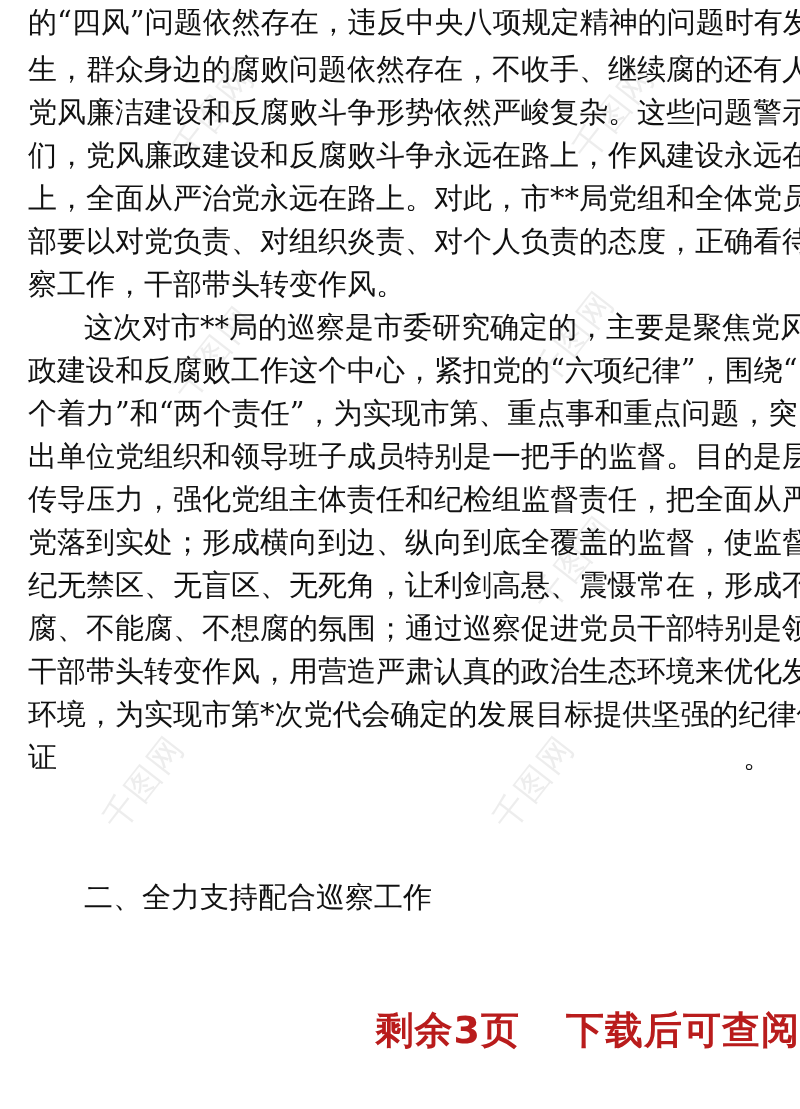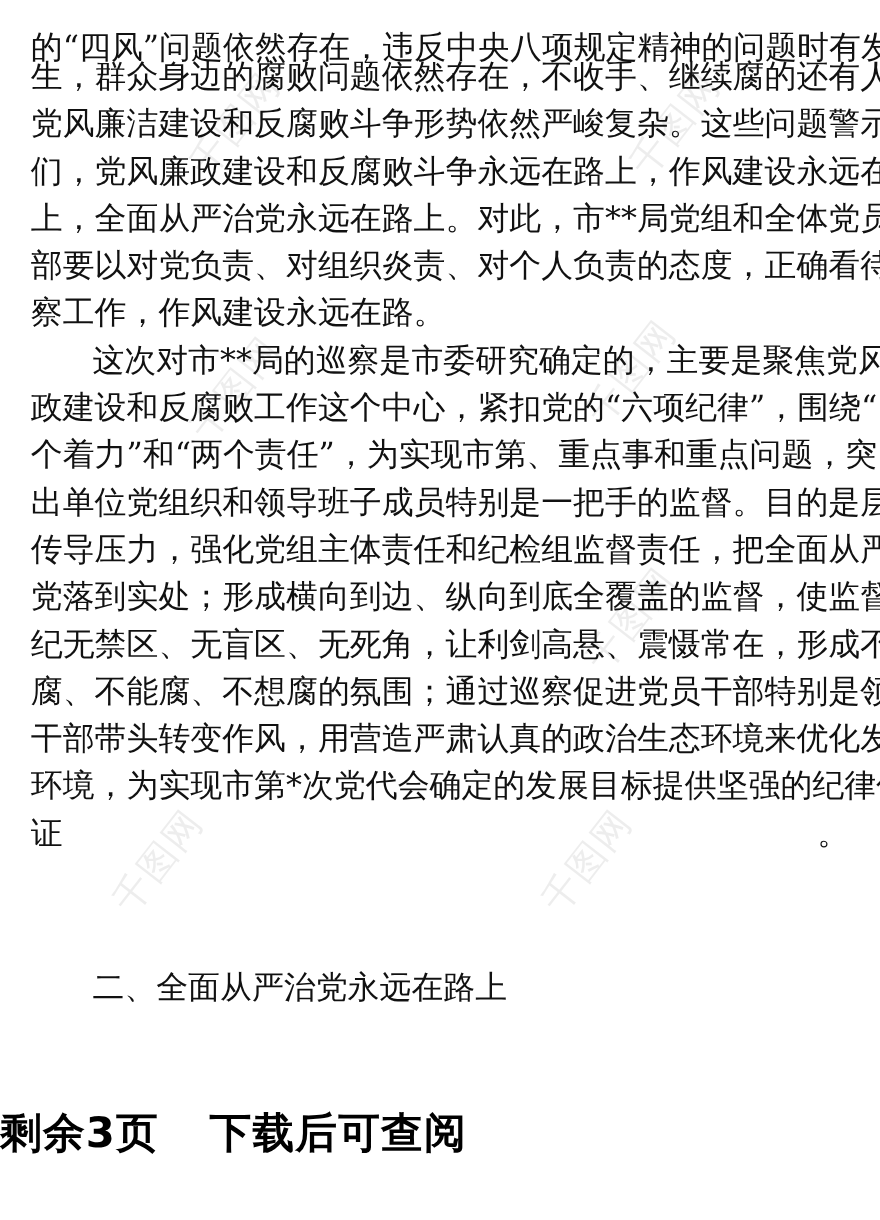--- a/index.html
+++ b/index.html
@@ -57,26 +57,26 @@
       transform-origin: center;
       pointer-events: none;
       white-space: nowrap;
       letter-spacing: 2px;
     }
     .footer-note {
       position: absolute;
       left: 0;
       top: 1005px;
       width: 800px;
-      text-align: left;
+      text-align: right;
       font-family: "DejaVu Sans", "Liberation Sans", sans-serif;
       font-weight: bold;
       font-size: 38px;
       line-height: 50px;
-      color: #000000;
+      color: #b91c1c;
       letter-spacing: 1px;
     }
     .footer-note .gap {
       display: inline-block;
       width: 46px;
     }
   </style>
 </head>
 <body>
 
@@ -84,44 +84,44 @@
 
   <div class="watermark" style="left:160px; top:330px;">千图网</div>
   <div class="watermark" style="left:520px; top:315px;">千图网</div>
   <div class="watermark" style="left:520px; top:540px;">千图网</div>
   <div class="watermark" style="left:90px; top:760px;">千图网</div>
   <div class="watermark" style="left:480px; top:760px;">千图网</div>
   <div class="watermark" style="left:160px; top:90px;">千图网</div>
   <div class="watermark" style="left:560px; top:90px;">千图网</div>
 
   <div>
-    <div class="line" style="top:22px;">的“四风”问题依然存在，违反中央八项规定精神的问题时有发</div>
+    <div class="line" style="top:1px;">的“四风”问题依然存在，违反中央八项规定精神的问题时有发</div>
     <div class="line" style="top:48px;">生，群众身边的腐败问题依然存在，不收手、继续腐的还有人在，</div>
     <div class="line" style="top:91px;">党风廉洁建设和反腐败斗争形势依然严峻复杂。这些问题警示我</div>
     <div class="line" style="top:134px;">们，党风廉政建设和反腐败斗争永远在路上，作风建设永远在路</div>
     <div class="line" style="top:177px;">上，全面从严治党永远在路上。对此，市**局党组和全体党员干</div>
     <div class="line" style="top:220px;">部要以对党负责、对组织炎责、对个人负责的态度，正确看待巡</div>
-    <div class="line last" style="top:263px;">察工作，作风建设永远在路。</div>
+    <div class="line last" style="top:263px;">察工作，干部带头转变作风。</div>
   </div>
 
   <div>
     <div class="line indent" style="top:306px;">这次对市**局的巡察是市委研究确定的，主要是聚焦党风廉</div>
     <div class="line" style="top:349px;">政建设和反腐败工作这个中心，紧扣党的“六项纪律”，围绕“四</div>
     <div class="line" style="top:392px;">个着力”和“两个责任”，为实现市第、重点事和重点问题，突</div>
     <div class="line" style="top:435px;">出单位党组织和领导班子成员特别是一把手的监督。目的是层层</div>
     <div class="line" style="top:478px;">传导压力，强化党组主体责任和纪检组监督责任，把全面从严治</div>
     <div class="line" style="top:521px;">党落到实处；形成横向到边、纵向到底全覆盖的监督，使监督执</div>
     <div class="line" style="top:564px;">纪无禁区、无盲区、无死角，让利剑高悬、震慑常在，形成不敢</div>
     <div class="line" style="top:607px;">腐、不能腐、不想腐的氛围；通过巡察促进党员干部特别是领导</div>
     <div class="line" style="top:650px;">干部带头转变作风，用营造严肃认真的政治生态环境来优化发展</div>
     <div class="line" style="top:693px;">环境，为实现市第*次党代会确定的发展目标提供坚强的纪律保</div>
     <div class="line" style="top:736px;">证。</div>
     <div class="line" style="top:779px;"></div>
     <div class="line last" style="top:822px;"></div>
   </div>
 
-  <div class="heading" style="top:876px;">二、全面从严治党永远在路上</div>
+  <div class="heading" style="top:876px;">二、全力支持配合巡察工作</div>
 
   <div class="footer-note">
     <span>剩余3页</span><span class="gap"></span><span>下载后可查阅</span>
   </div>
 
 </div>
 
 </body></html>

